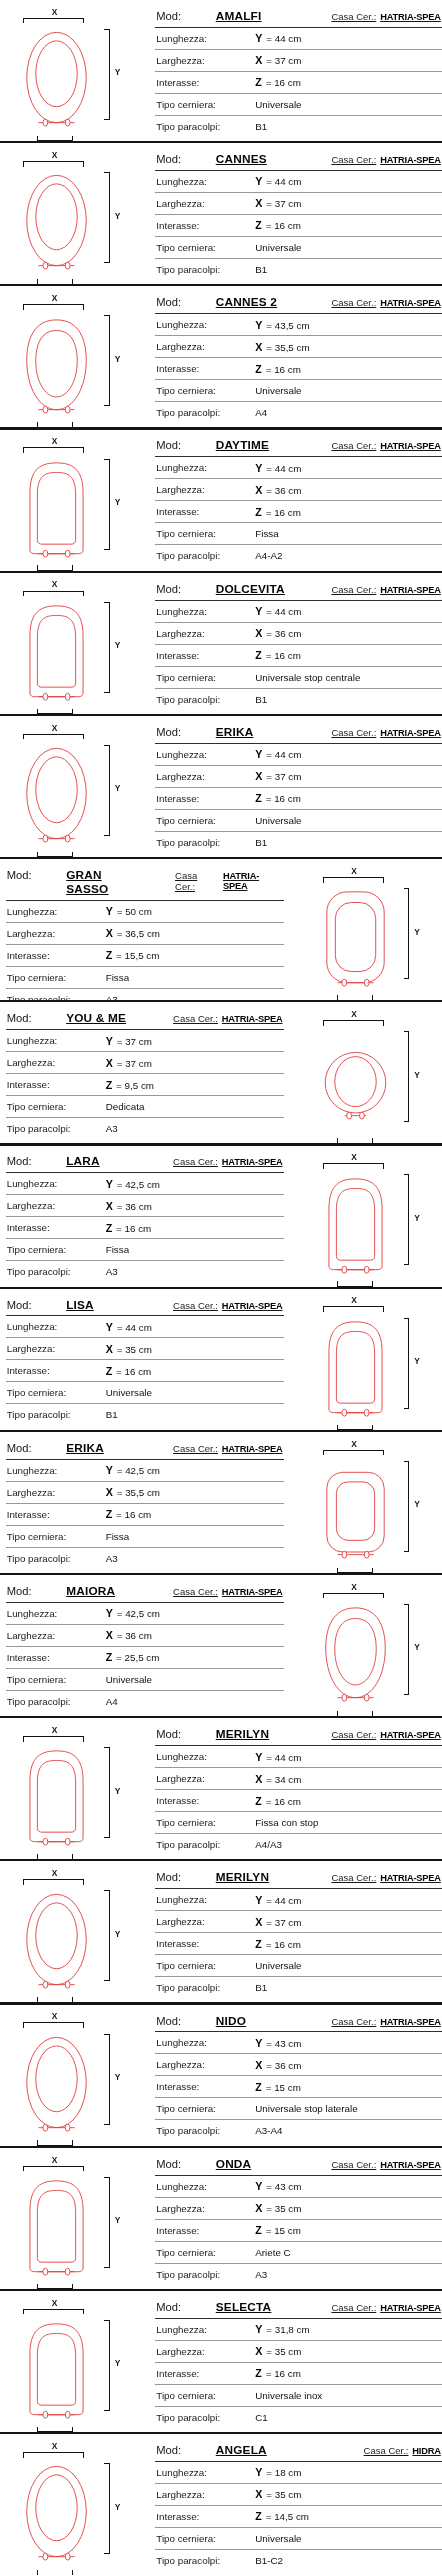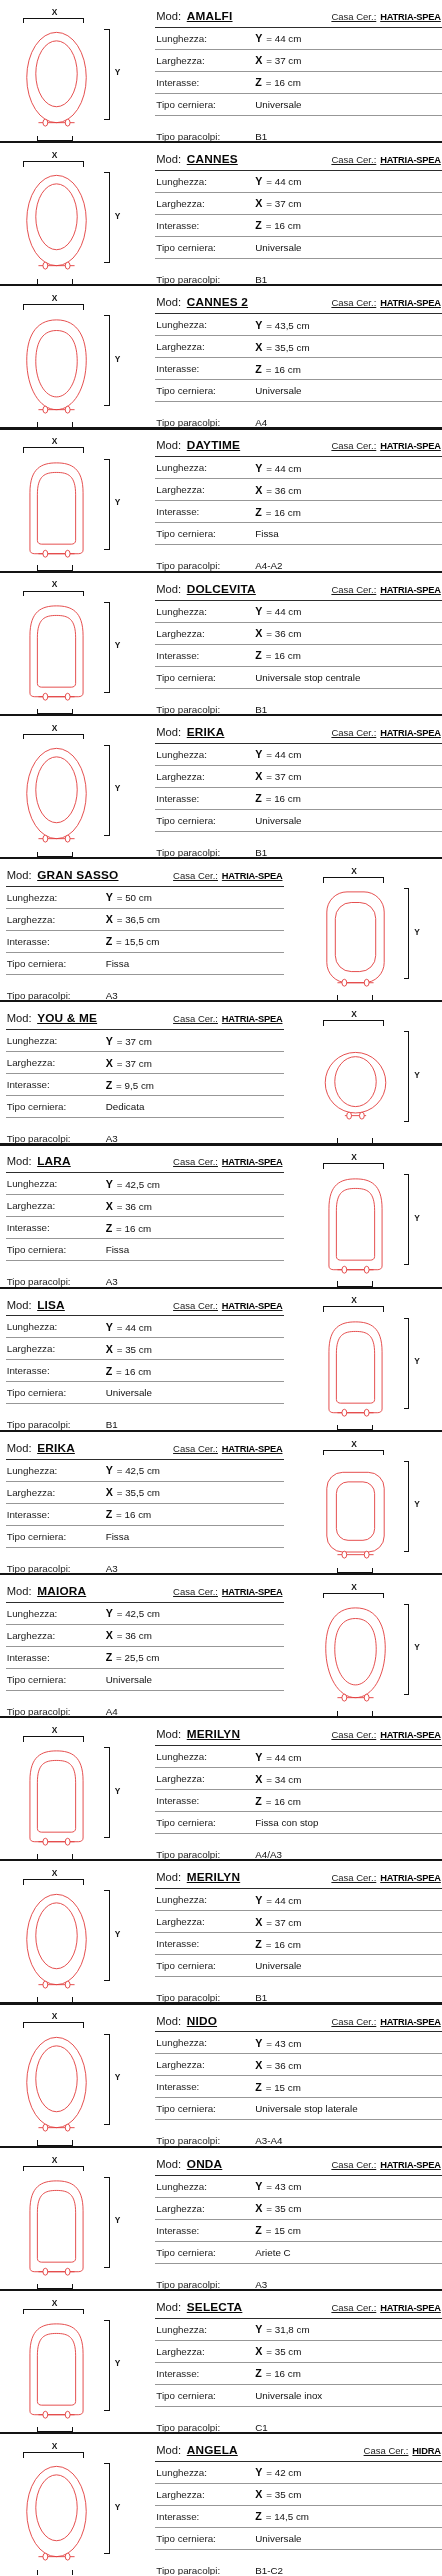--- a/index.html
+++ b/index.html
@@ -13,28 +13,28 @@
   .xlab{width:63px;margin-left:9.5px;text-align:center;font-weight:700;font-size:8.4px;color:#111;}
   .bx{width:61px;height:5.6px;margin-left:9.5px;margin-top:1.1px;border:1.1px solid #111;border-bottom:none;box-sizing:border-box;}
   .seat-main{display:flex;align-items:flex-start;}
   .seat-svg{display:block;margin-top:2.8px;}
   .by{width:5.6px;height:91px;margin:5.6px 0 0 5.6px;border:1.1px solid #111;border-left:none;box-sizing:border-box;}
   .ylab{margin:44px 0 0 5px;font-weight:700;font-size:8.4px;color:#111;}
   .bz{width:36px;height:5.6px;margin:6.7px 0 0 23.6px;border:1.1px solid #111;border-top:none;box-sizing:border-box;}
 
   
   .table{flex:1 1 auto;margin:1.1px 1.1px 0 11.2px;}
-  .mod-row{display:flex;align-items:baseline;border-bottom:1.1px solid #2d2d2d;padding:1.1px 1.1px 3.9px 1.1px;}
+  .mod-row{display:flex;align-items:baseline;border-bottom:1.1px solid #2d2d2d;padding:1.1px 1.1px 3.9px 1.1px;gap:29px;}
   .mod-label{font-size:11.2px;color:#171717;}
   .mod-name{font-size:11.8px;font-weight:900;margin-left:5.6px;letter-spacing:0.2px;color:#060606;text-decoration:underline;}
   .casa-wrap{margin-left:auto;display:flex;align-items:baseline;gap:3.9px;text-decoration:underline;}
   .casa-label{font-size:9.5px;color:#1d1d1d;}
-  .brand{font-size:9.3px;font-weight:800;letter-spacing:-0.2px;color:#050505;text-align:center;}
+  .brand{font-size:9.3px;font-weight:800;letter-spacing:-0.2px;color:#050505;}
   .row{display:flex;align-items:center;height:21px;border-bottom:0.8px solid #979797;padding:0 1.1px;}
-  .row.last{border-bottom:none;margin-top:10px;}
+  .row.last{border-bottom:none;}
   .rlabel{flex:0 0 99px;font-size:9.8px;color:#1c1c1c;}
   .rvalue{display:flex;align-items:baseline;font-size:9.8px;color:#111;}
   .dim-letter{font-weight:900;font-size:10.7px;margin-right:3.9px;color:#060606;}
 
   
   .entry.drawing-right .table{order:1;flex:0 0 278px;margin-left:5.6px;}
   .entry.drawing-right .drawing{order:2;margin-left:auto;padding-left:0;padding-right:7.9px;flex:0 0 130px;}
 </style>
 </head>
 <body>
@@ -1310,21 +1310,21 @@
         <span class="casa-wrap">
           <span class="casa-label">Casa Cer.:</span>
           <span class="brand">HIDRA</span>
         </span>
       </div>
 
       <div class="row">
         <span class="rlabel">Lunghezza:</span>
         <span class="rvalue">
           <span class="dim-letter">Y</span>
-          <span>= 42 cm</span>
+          <span>= 18 cm</span>
         </span>
       </div>
 
       <div class="row">
         <span class="rlabel">Larghezza:</span>
         <span class="rvalue">
           <span class="dim-letter">X</span>
           <span>= 35 cm</span>
         </span>
       </div>

